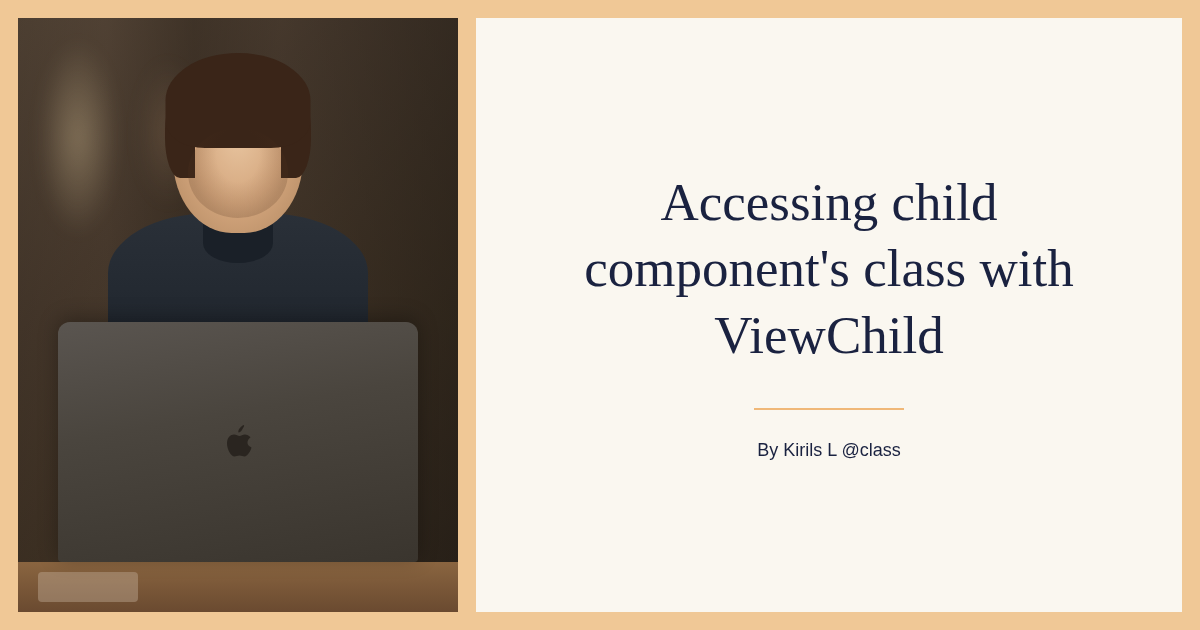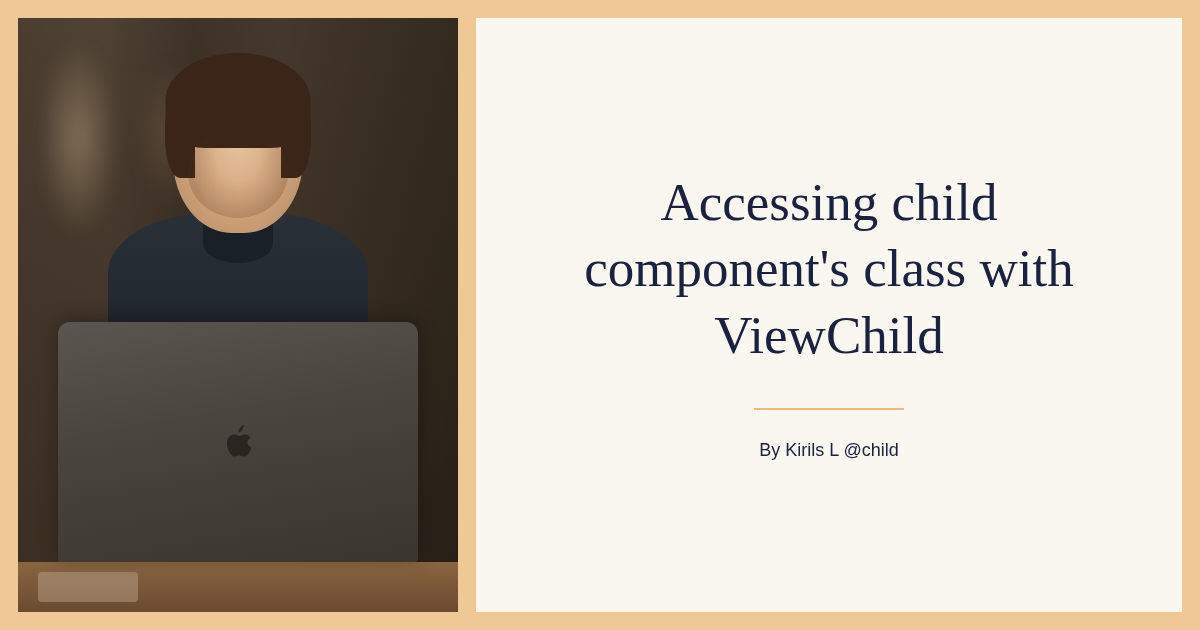--- a/index.html
+++ b/index.html
@@ -242,15 +242,15 @@
       <div class="laptop-screen">
         <svg class="apple-logo" width="28" height="34" viewBox="0 0 28 34">
           <path fill="#2a2520" d="M23.5 18c0-4 3-5.5 3-5.5s-2-3-5.5-3c-2.5 0-4 1.5-5.5 1.5s-3-1.5-5.5-1.5c-3.5 0-7 3-7 9 0 6 4 13 7.5 13 1.5 0 3-1 5-1s3.5 1 5 1c3 0 6-5.5 7-9-2.5-1-4-3-4-4.5zm-5-14c1-1.5 2-3.5 1.5-4-2 0.5-3.5 2-4.5 3.5-1 1.5-1.5 3-1 4 1.5 0 3-1.5 4-3.5z"></path>
         </svg>
       </div>
     </div>
   </div>
   <div class="content-panel">
     <h1 class="title">Accessing child component's class with ViewChild</h1>
     <div class="divider"></div>
-    <p class="byline">By Kirils L @child</p>
+    <p class="byline">By Kirils L @class</p>
   </div>
 </div>
 
 </body></html>

